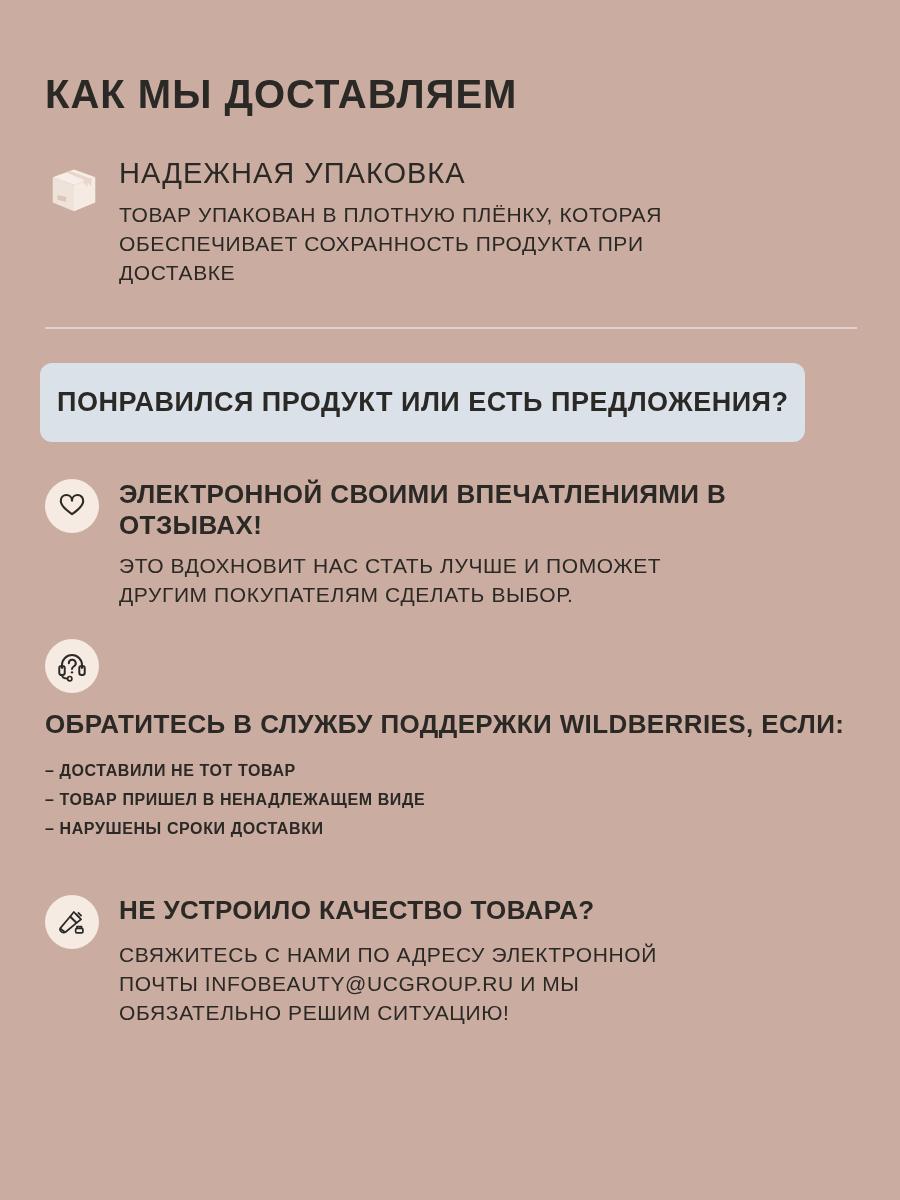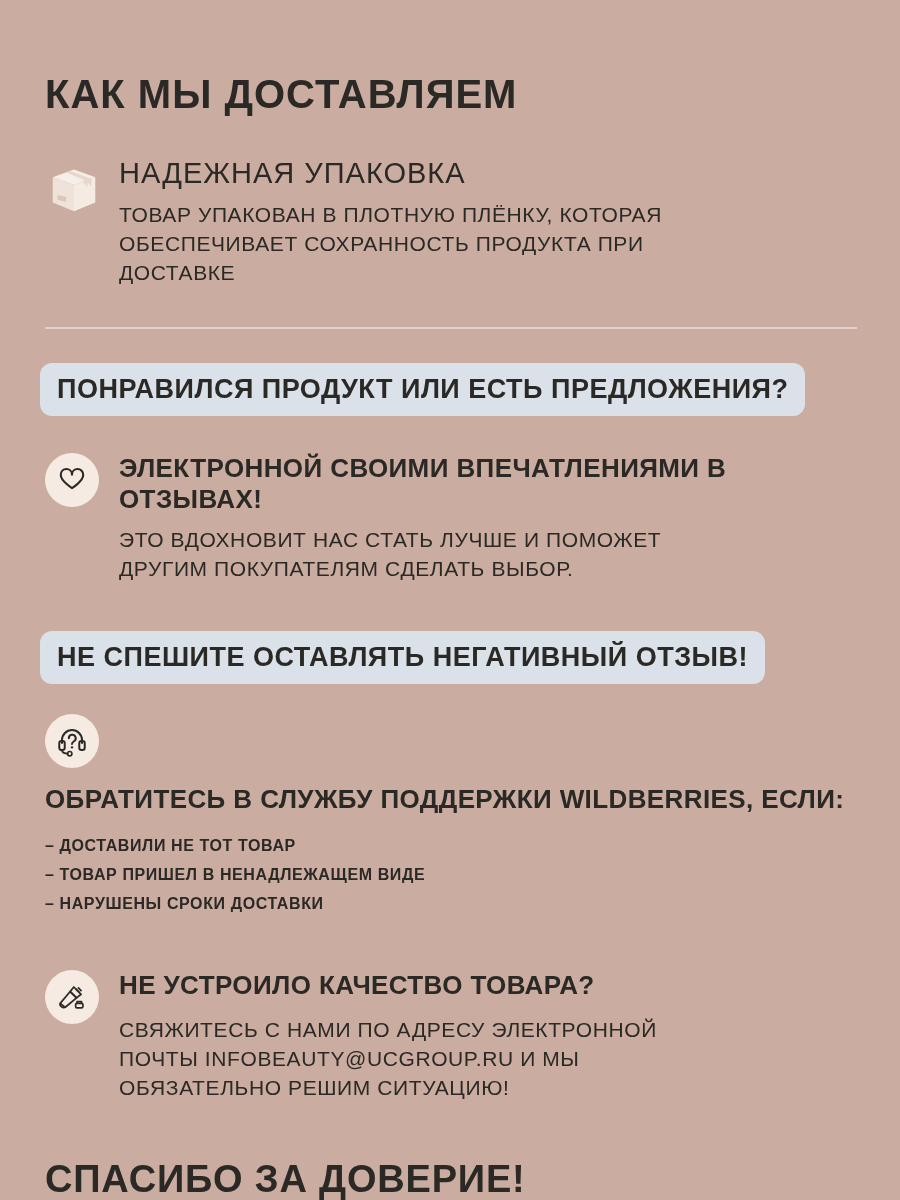--- a/index.html
+++ b/index.html
@@ -39,21 +39,21 @@
   .packaging-body{max-width:560px;}
   .divider{
     border:none;height:0;
     border-top:2px solid rgba(255,255,255,0.45);
     margin:40px 0 0 0;width:812px;
   }
   .banner{
     display:inline-block;
     background:#dae1e9;
     border-radius:12px;
-    padding:11px 17px;
+    padding:24px 17px;
     font-size:27px;font-weight:700;letter-spacing:0.5px;
     margin-left:-5px;
   }
   .banner-1{margin-top:34px;}
   .banner-2{margin-top:48px;}
   .reviews-row{margin-top:37px;}
   .reviews-body{max-width:630px;}
   .support-row{margin-top:30px;flex-direction:column;}
   .support-list{
     list-style:none;margin:16px 0 12px 0;padding:0;
@@ -102,23 +102,20 @@
           <path d="M20,14.5 C20,10.5 17,8.5 14.2,8.5 C10.6,8.5 8.2,11.3 8.2,14.8 C8.2,21.2 20,28.5 20,28.5 C20,28.5 31.8,21.2 31.8,14.8 C31.8,11.3 29.4,8.5 25.8,8.5 C23,8.5 20,10.5 20,14.5 Z" fill="none" stroke="#2b2925" stroke-width="2.2" stroke-linejoin="round"></path>
         </svg>
       </div>
     </div>
     <div class="text-col">
       <h2 class="bold-heading">ЭЛЕКТРОННОЙ СВОИМИ ВПЕЧАТЛЕНИЯМИ В ОТЗЫВАХ!</h2>
       <p class="body-text reviews-body">ЭТО ВДОХНОВИТ НАС СТАТЬ ЛУЧШЕ И ПОМОЖЕТ ДРУГИМ ПОКУПАТЕЛЯМ СДЕЛАТЬ ВЫБОР.</p>
     </div>
   </div>
 
-  <div>
-    <div class="banner banner-2">НЕ СПЕШИТЕ ОСТАВЛЯТЬ НЕГАТИВНЫЙ ОТЗЫВ!</div>
-  </div>
 
   <div class="row support-row">
     <div class="icon-col">
       <div class="icon-circle">
         <svg width="40" height="40" viewBox="0 0 44 44">
           <path d="M11,25 v-4 a11,11 0 0 1 22,0 v4" fill="none" stroke="#2b2925" stroke-width="2.2"></path>
           <rect x="8" y="22" width="6" height="10" rx="2.5" fill="none" stroke="#2b2925" stroke-width="2.2"></rect>
           <rect x="30" y="22" width="6" height="10" rx="2.5" fill="none" stroke="#2b2925" stroke-width="2.2"></rect>
           <path d="M11,32 c0,3 4,4 7,4" fill="none" stroke="#2b2925" stroke-width="2"></path>
           <circle cx="19.5" cy="36" r="2.4" fill="none" stroke="#2b2925" stroke-width="1.8"></circle>
@@ -151,15 +148,14 @@
           </g>
         </svg>
       </div>
     </div>
     <div class="text-col">
       <h2 class="bold-heading">НЕ УСТРОИЛО КАЧЕСТВО ТОВАРА?</h2>
       <p class="body-text quality-body">СВЯЖИТЕСЬ С НАМИ ПО АДРЕСУ ЭЛЕКТРОННОЙ ПОЧТЫ INFOBEAUTY@UCGROUP.RU И МЫ ОБЯЗАТЕЛЬНО РЕШИМ СИТУАЦИЮ!</p>
     </div>
   </div>
 
-  <h2 class="footer-title">СПАСИБО ЗА ДОВЕРИЕ!</h2>
 
 </div>
 
 </body></html>

